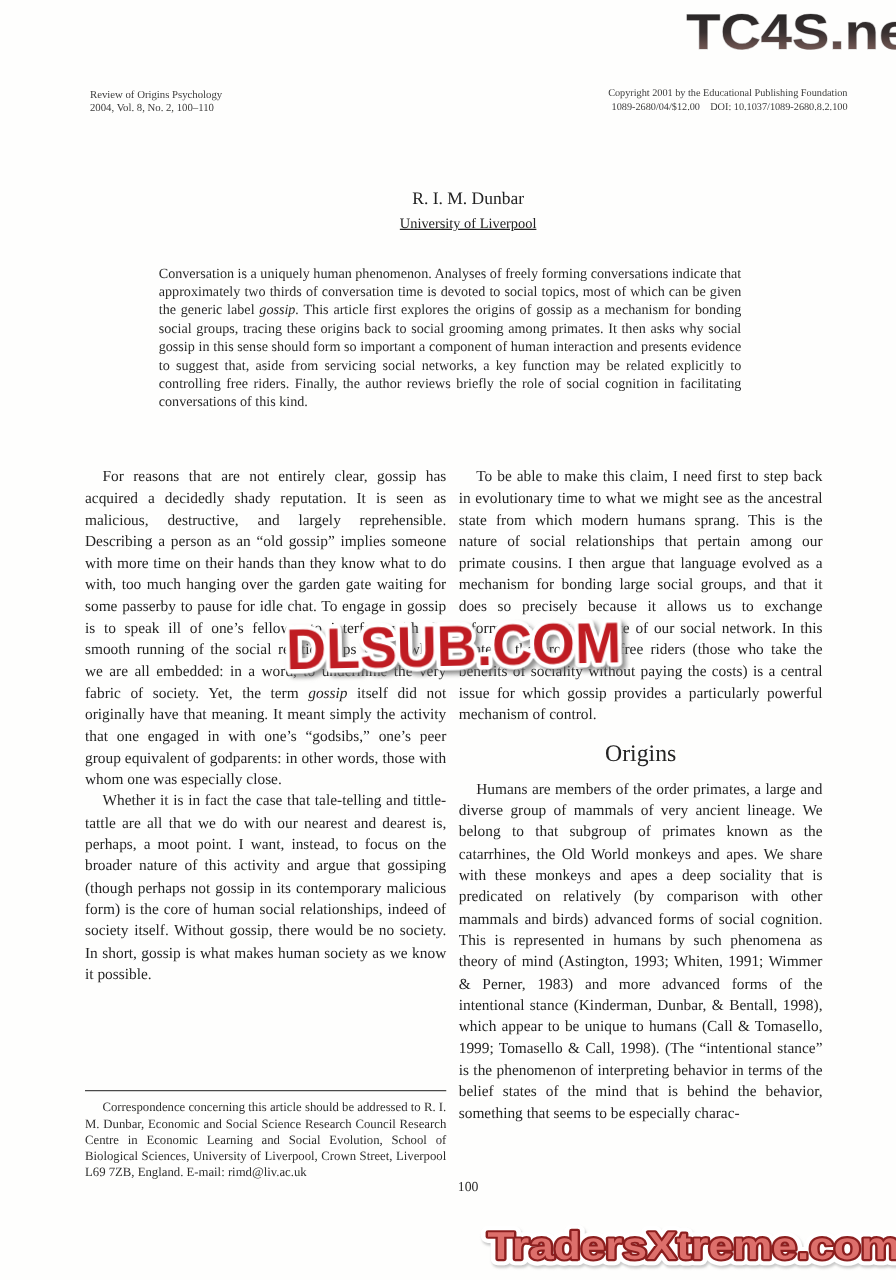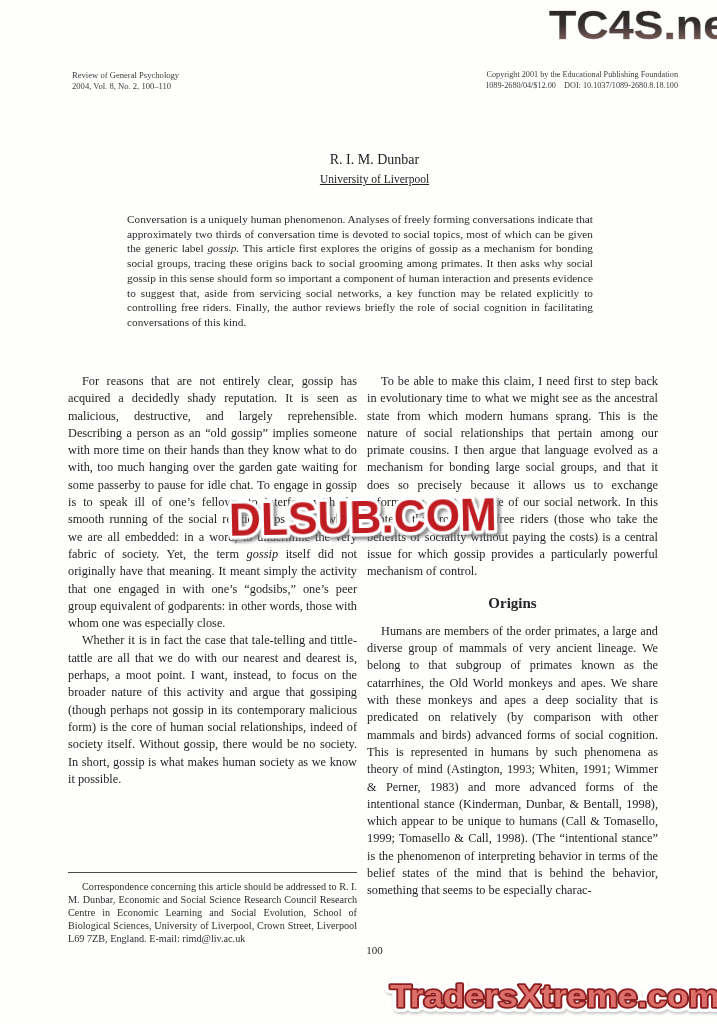--- a/index.html
+++ b/index.html
@@ -44,21 +44,21 @@
     position:absolute;top:373px;left:68px;width:590px;height:572px;
   }
   .col{
     position:absolute;top:0;
     font-size:12.3px;line-height:17.3px;text-align:justify;color:#242424;
   }
   .col-left{left:0;width:289px;height:572px;display:flex;flex-direction:column;}
   .col-right{left:299px;width:291px;}
   .col p{margin:0;text-indent:14px;}
   .section-heading{
-    margin:14px 0 11px 0;text-align:center;font-size:15px;font-weight:bold;color:#242424;
+    margin:14px 0 11px 0;text-align:center;font-size:19px;font-weight:normal;color:#242424;
   }
   
   .footnote-block{margin-top:auto;}
   .footnote-rule{border:0;border-top:1px solid #4a4a4a;width:100%;margin:0 0 7px 0;}
   .footnote{
     font-size:10.2px;line-height:13px;text-align:justify;text-indent:10px;
     color:#2e2e2e;margin:0;
   }
   
   .page-number{
@@ -85,26 +85,26 @@
           <stop offset="0" stop-color="#232323"></stop>
           <stop offset="0.5" stop-color="#383030"></stop>
           <stop offset="1" stop-color="#967069"></stop>
         </linearGradient>
       </defs>
       <text x="100" y="37" text-anchor="middle" font-size="40" textLength="194" lengthAdjust="spacingAndGlyphs" fill="url(#g-tc4s)" stroke="#cfcfcf" stroke-width="0.9" paint-order="stroke">TC4S.net</text>
     </svg>
   </div>
 
   <div class="header-left">
-    <div>Review of General Psychology</div>
+    <div>Review of Origins Psychology</div>
     <div>2004, Vol. 8, No. 2, 100–110</div>
   </div>
   <div class="header-right">
     <div>Copyright 2001 by the Educational Publishing Foundation</div>
-    <div>1089-2680/04/$12.00  DOI: 10.1037/1089-2680.8.18.100</div>
+    <div>1089-2680/04/$12.00  DOI: 10.1037/1089-2680.8.2.100</div>
   </div>
 
   <div class="author">R. I. M. Dunbar</div>
   <div class="affiliation">University of Liverpool</div>
 
   <div class="abstract"><span>Conversation is a uniquely human phenomenon. Analyses of freely forming conversations indicate that approximately two thirds of conversation time is devoted to social topics, most of which can be given the generic label </span><i>gossip.</i><span> This article first explores the origins of gossip as a mechanism for bonding social groups, tracing these origins back to social grooming among primates. It then asks why social gossip in this sense should form so important a component of human interaction and presents evidence to suggest that, aside from servicing social networks, a key function may be related explicitly to controlling free riders. Finally, the author reviews briefly the role of social cognition in facilitating conversations of this kind.</span></div>
 
   <div class="columns">
     <div class="col col-left">
       <p><span>For reasons that are not entirely clear, gossip has acquired a decidedly shady reputation. It is seen as malicious, destructive, and largely reprehensible. Describing a person as an “old gossip” implies someone with more time on their hands than they know what to do with, too much hanging over the garden gate waiting for some passerby to pause for idle chat. To engage in gossip is to speak ill of one’s fellows, to interfere with the smooth running of the social relationships within which we are all embedded: in a word, to undermine the very fabric of society. Yet, the term </span><i>gossip</i><span> itself did not originally have that meaning. It meant simply the activity that one engaged in with one’s “godsibs,” one’s peer group equivalent of godparents: in other words, those with whom one was especially close.</span></p>

